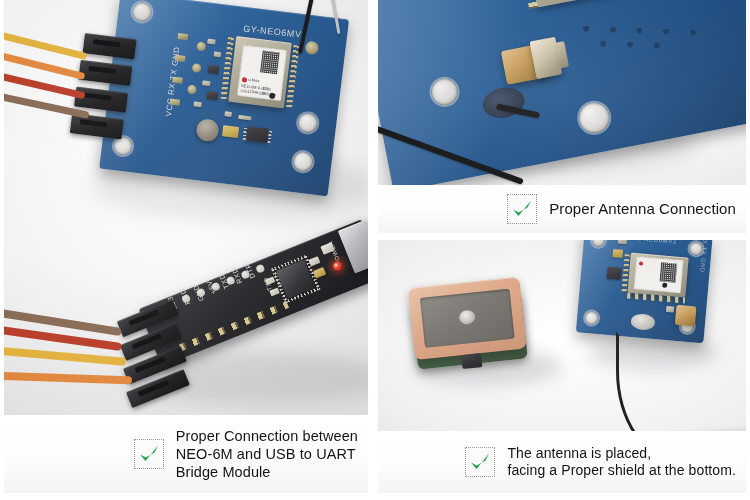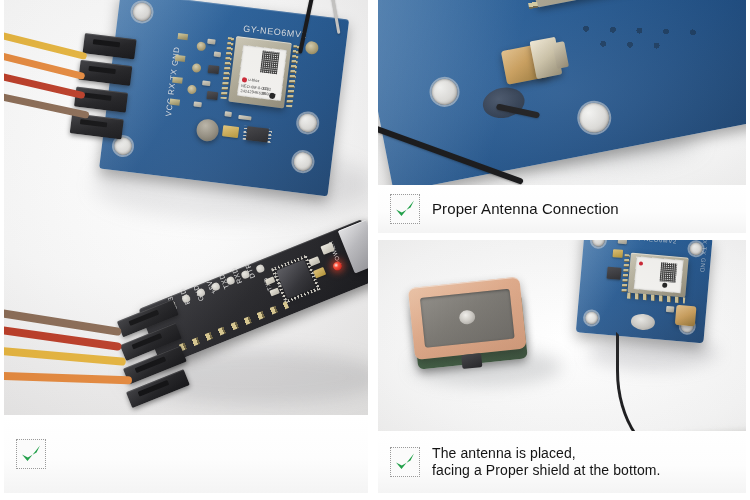--- a/index.html
+++ b/index.html
@@ -167,20 +167,21 @@
 
   
   .caption {
     position: absolute;
     left: 0; right: 0; bottom: 0;
     background: linear-gradient(180deg, #ffffff 0%, #fdfdfd 55%, #f4f4f4 100%);
     display: flex;
     align-items: center;
     gap: 12px;
     padding: 8px 10px 8px 12px;
+    justify-content: flex-end;
   }
   .check-box {
     flex: 0 0 auto;
     width: 30px; height: 30px;
     border: 1px dotted #9a9a9a;
     display: flex; align-items: center; justify-content: center;
     background: #fbfbfb;
   }
   .check-box svg { display: block; }
   .caption-text {
@@ -351,20 +352,23 @@
 
       <div class="glow-overlay"></div>
     </div>
 
     <div class="caption" id="caption-left">
       <div class="check-box">
         <svg width="24" height="24" viewBox="0 0 24 24" aria-hidden="true">
           <path d="M3 12.5 L8.5 19 L21 3.5 L17.5 10.5 L8.8 15.5 Z" fill="#22a04a"></path>
         </svg>
       </div>
+      <div class="caption-text">Proper Connection between
+NEO-6M and USB to UART
+Bridge Module</div>
     </div>
   </div>
 
   <div class="panel" id="panel-topright">
     <div class="photo">
       <div class="bg-white-sheet2"></div>
 
       <div style="position:absolute;left:20px;top:110px;width:300px;height:60px;background:rgba(120,122,128,.22);filter:blur(11px);border-radius:50%;"></div>
 
       <div style="position:absolute;left:-6px;top:-44px;width:400px;height:210px;transform:rotate(-11deg);">

